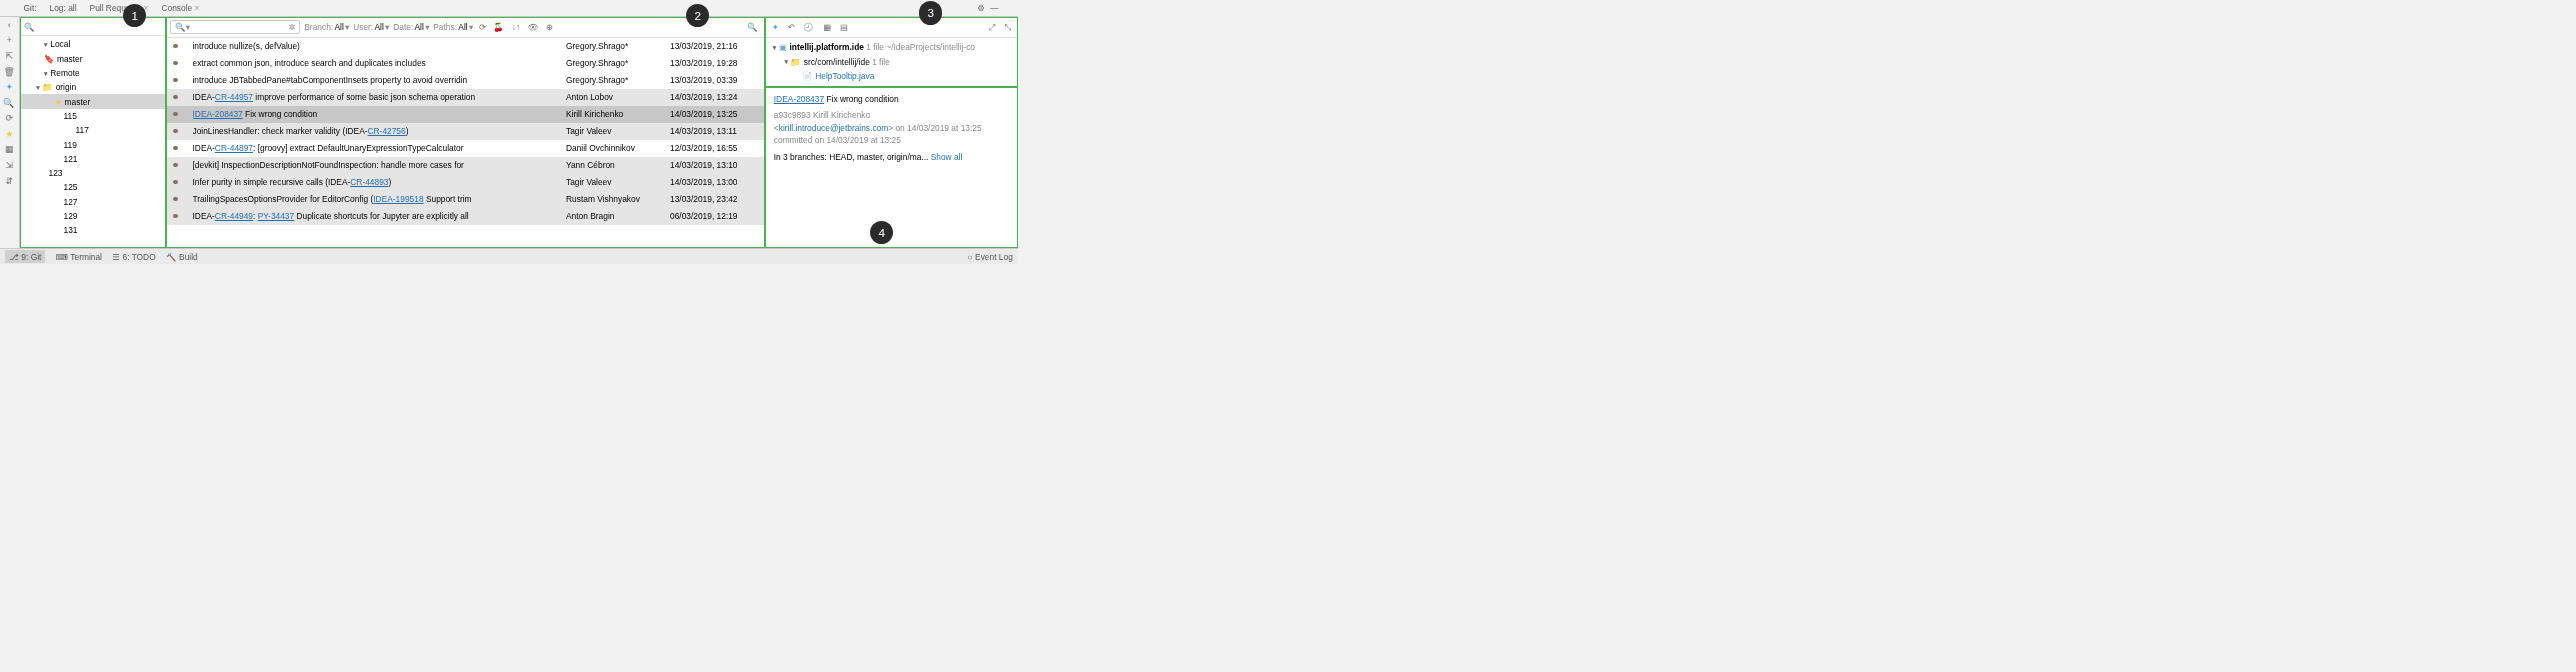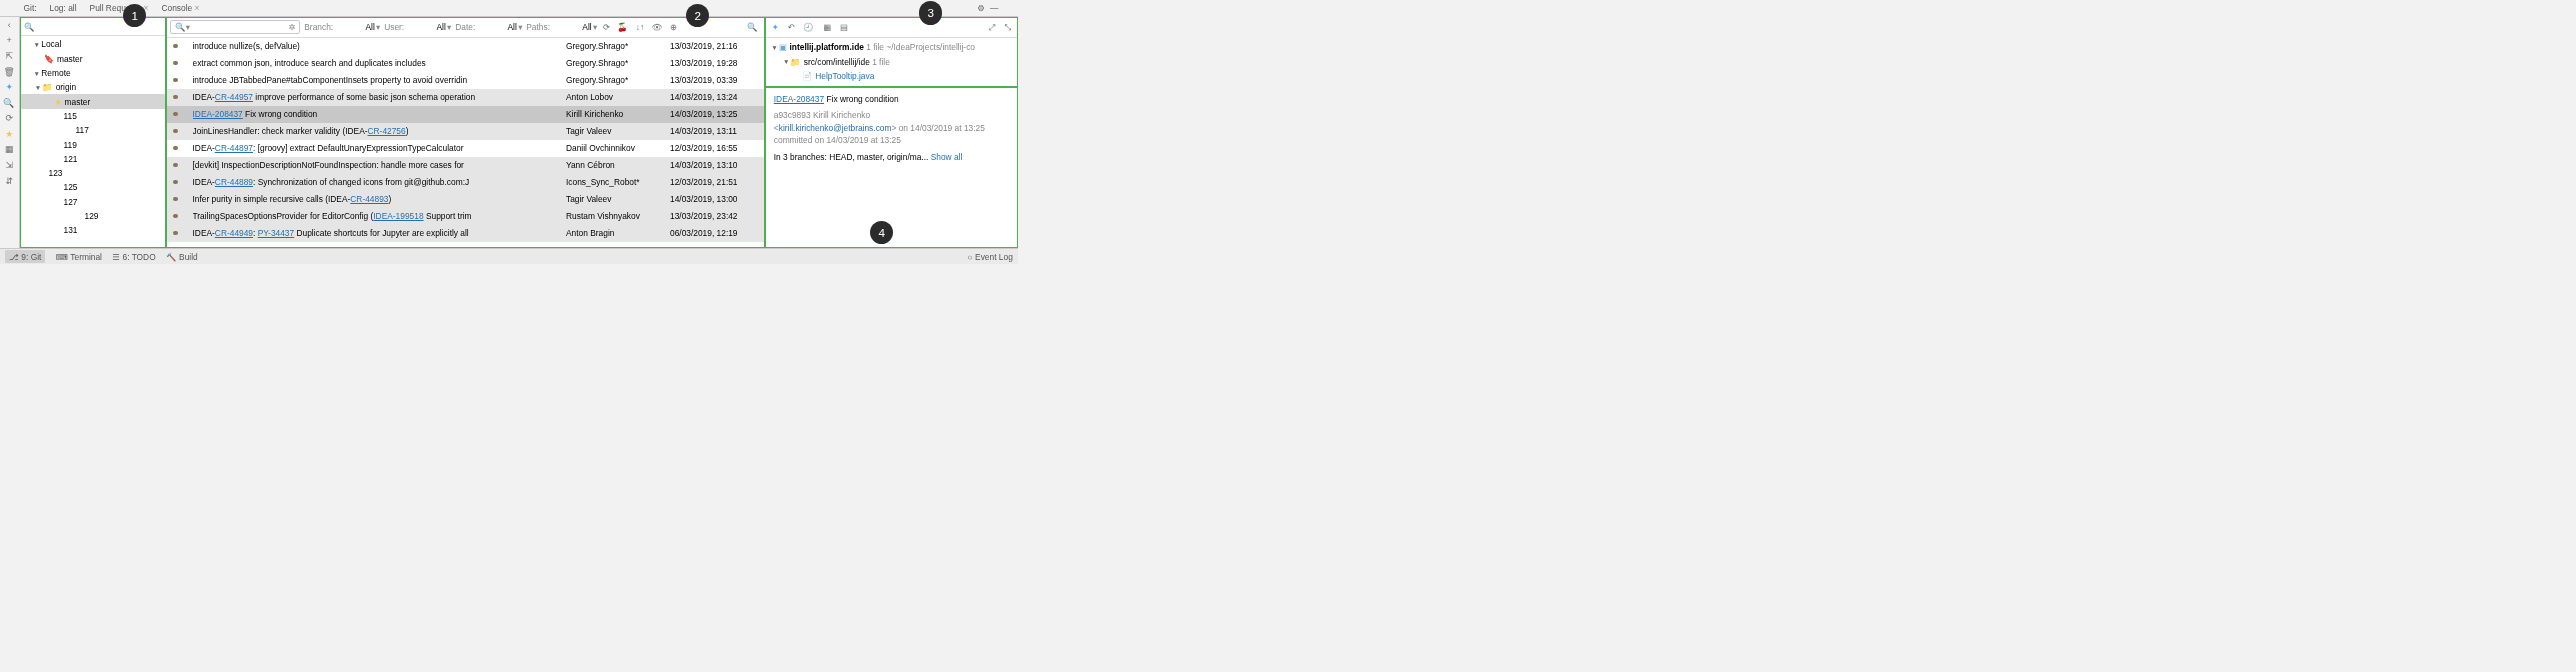--- a/index.html
+++ b/index.html
@@ -11,31 +11,31 @@
     .top-tabs .spacer { flex: 1; }
     .gear { color: #666; padding: 0 2.6px; cursor: pointer; }
     .minim { color: #666; padding: 0 2.6px; cursor: pointer; }
     .main-row { display: flex; flex: 1; min-height: 0; }
     .gutter { width: 19.5px; display: flex; flex-direction: column; align-items: center; padding-top: 2.6px; gap: 5.2px; border-right: 0.6px solid #c9c9c9; background: #f2f2f2; }
     .gutter .ico { width: 10.4px; height: 10.4px; display: flex; align-items: center; justify-content: center; color: #6e6e6e; cursor: pointer; font-size: 9px; }
     .pane1 { width: 146px; border: 1.3px solid #4caf50; background: #fff; display: flex; flex-direction: column; }
     .search-row { display: flex; align-items: center; height: 18px; padding: 0 3.9px; border-bottom: 0.6px solid #dcdcdc; }
     .search-row .mag { color: #888; }
     .tree { flex: 1; overflow: auto; padding: 1.3px 0; }
-    .tree-row { display: flex; align-items: center; height: 14.3px; padding-left: 13px; white-space: nowrap; }
+    .tree-row { display: flex; align-items: center; height: 14.3px; padding-left: 22px; white-space: nowrap; }
     .tree-row.sel { background: #d5d5d5; }
     .twisty { width: 7.8px; color: #666; font-size: 6.5px; }
     .tag-ico { color: #f2c94c; margin-right: 2.6px; }
     .star-ico { color: #f2c94c; margin-right: 2.6px; }
     .fold-ico { color: #a0a0a0; margin-right: 2.6px; }
     .pane2 { flex: 1; border: 1.3px solid #4caf50; background: #fff; display: flex; flex-direction: column; min-width: 0; }
     .toolbar2 { display: flex; align-items: center; height: 19.5px; padding: 0 3.9px; gap: 3.9px; border-bottom: 0.6px solid #dcdcdc; }
     .searchbox { flex: 0 0 130px; display: flex; align-items: center; border: 0.6px solid #c9c9c9; border-radius: 1.9px; height: 14.3px; padding: 0 3.9px; color: #888; }
     .filter-chip { color: #888; display: flex; align-items: center; gap: 1.3px; }
-    .filter-chip b { color: #000; font-weight: normal; margin-left: 31px; }
+    .filter-chip b { color: #000; font-weight: normal; }
     .tb-ico { color: #6e6e6e; cursor: pointer; padding: 0 1.9px; }
     .commit-list { flex: 1; overflow: hidden; }
     .commit-row { display: flex; align-items: center; height: 17px; padding-left: 6.5px; white-space: nowrap; }
     .commit-row.hl { background: #e5e5e5; }
     .commit-row.sel { background: #c7c7c7; }
     .graph-col { width: 19.5px; display: flex; align-items: center; color: #8b7355; }
     .dot { width: 4.5px; height: 4.5px; border-radius: 50%; background: #8b7355; }
     .subject { flex: 1; overflow: hidden; text-overflow: ellipsis; }
     .subject a { color: #2470b3; text-decoration: underline; }
     .author { width: 104px; overflow: hidden; text-overflow: ellipsis; }
@@ -133,21 +133,21 @@
           </div>
         <div class="tree-row" style="padding-left:28px;">
             <span>123</span>
           </div>
         <div class="tree-row" style="padding-left:43px;">
             <span>125</span>
           </div>
         <div class="tree-row" style="padding-left:43px;">
             <span>127</span>
           </div>
-        <div class="tree-row" style="padding-left:64px;text-align:right;">
+        <div class="tree-row" style="padding-left:43px;text-align:right;">
             <span>129</span>
           </div>
         <div class="tree-row" style="padding-left:43px;">
             <span>131</span>
           </div>
       </div>
     </div>
 
     <div class="pane2">
       <div class="toolbar2">
@@ -230,28 +230,20 @@
               <span class="dot"></span>
             </div>
             <div class="subject">[devkit] InspectionDescriptionNotFoundInspection: handle more cases for </div>
             <div class="author">Yann Cébron</div>
             <div class="date">14/03/2019, 13:10</div>
           </div>
           <div class="commit-row hl">
             <div class="graph-col">
               <span class="dot"></span>
             </div>
-            <div class="subject">IDEA-<a>CR-44889</a>: Synchronization of changed icons from git@github.com:J</div>
-            <div class="author">Icons_Sync_Robot*</div>
-            <div class="date">12/03/2019, 21:51</div>
-          </div>
-          <div class="commit-row hl">
-            <div class="graph-col">
-              <span class="dot"></span>
-            </div>
             <div class="subject">Infer purity in simple recursive calls (IDEA-<a>CR-44893</a>)</div>
             <div class="author">Tagir Valeev</div>
             <div class="date">14/03/2019, 13:00</div>
           </div>
           <div class="commit-row hl">
             <div class="graph-col">
               <span class="dot"></span>
             </div>
             <div class="subject">TrailingSpacesOptionsProvider for EditorConfig (<a>IDEA-199518</a> Support trim</div>
             <div class="author">Rustam Vishnyakov</div>
@@ -299,21 +291,21 @@
             <span style="color:#2470b3;">HelpTooltip.java</span>
           </div>
         </div>
       </div>
       <div class="pane4">
         <div class="msg-title">
           <span class="issue">IDEA-208437</span><span> Fix wrong condition</span>
         </div>
         <div class="meta">
           <span>a93c9893 Kirill Kirichenko</span><br>
-          &lt;<a>kirill.kirichenko@jetbrains.com</a>&gt;<span> on 14/03/2019 at 13:25</span><br>
+          &lt;<a>kirill.introduce@jetbrains.com</a>&gt;<span> on 14/03/2019 at 13:25</span><br>
           <span>committed on 14/03/2019 at 13:25</span>
         </div>
         <div class="branches">
           <span>In 3 branches: HEAD, master, origin/ma... </span><a>Show all</a>
         </div>
       </div>
     </div>
   </div>
 
   <div class="status-bar">

